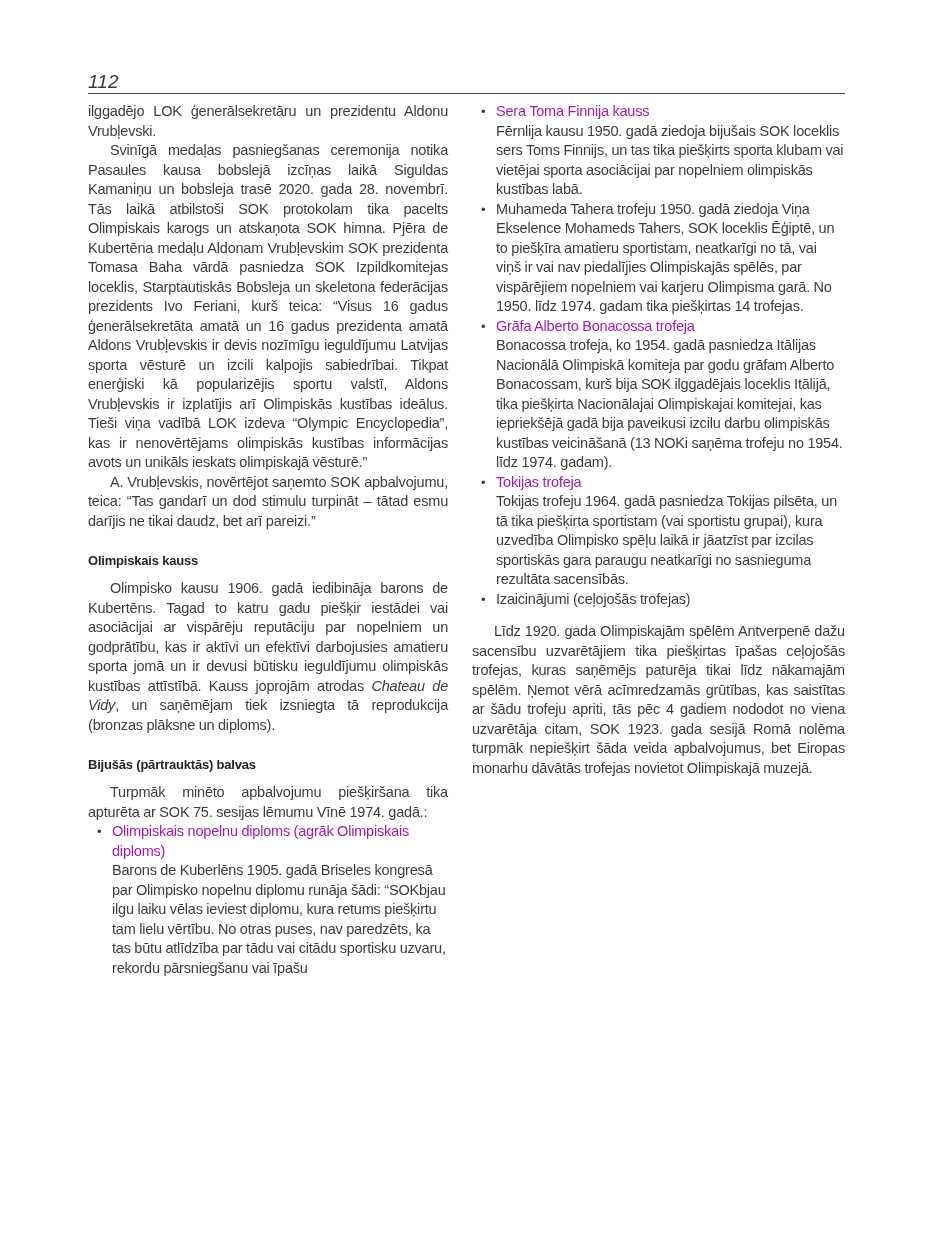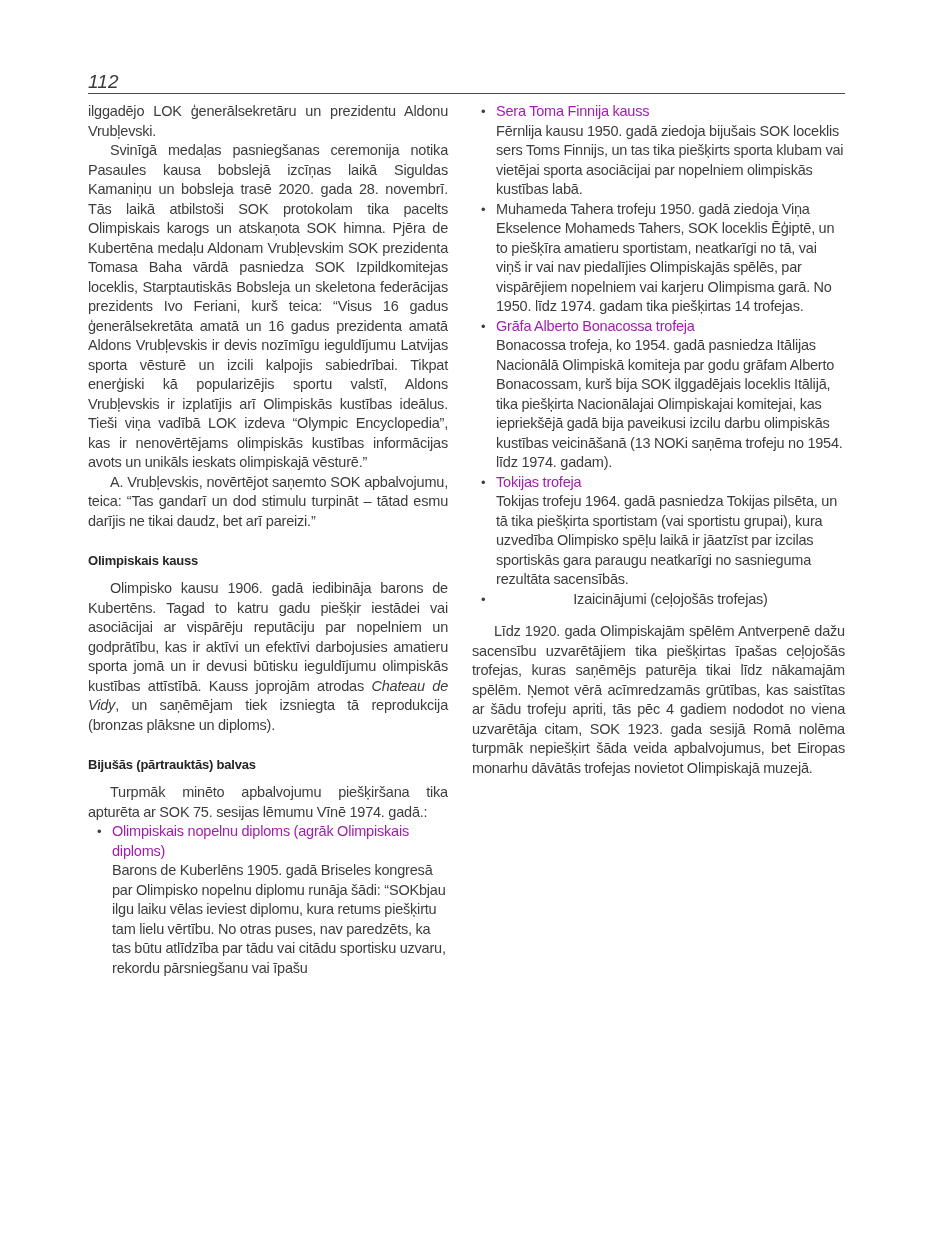--- a/index.html
+++ b/index.html
@@ -53,21 +53,21 @@
   .bullet .dot {
     flex: none;
     width: 15px;
     padding-left: 9px;
     font-size: 13px;
     line-height: 19.5px;
     color: #3d3d3d;
   }
   .bullet .bcontent { flex: 1; min-width: 0; }
   .blabel { font-weight: normal; color: #a21caf; }
-  .blabel.plain { font-weight: normal; color: #3d3d3d; text-align: center; }
+  .blabel.plain { font-weight: normal; color: #3d3d3d; }
   .cont-indent { margin-left: 24px; }
   .final-para { margin-top: 13px; }
   .it { font-style: italic; }
 </style>
 </head>
 <body>
 
 <div class="page">
 
   <div class="pagenum">112</div>

